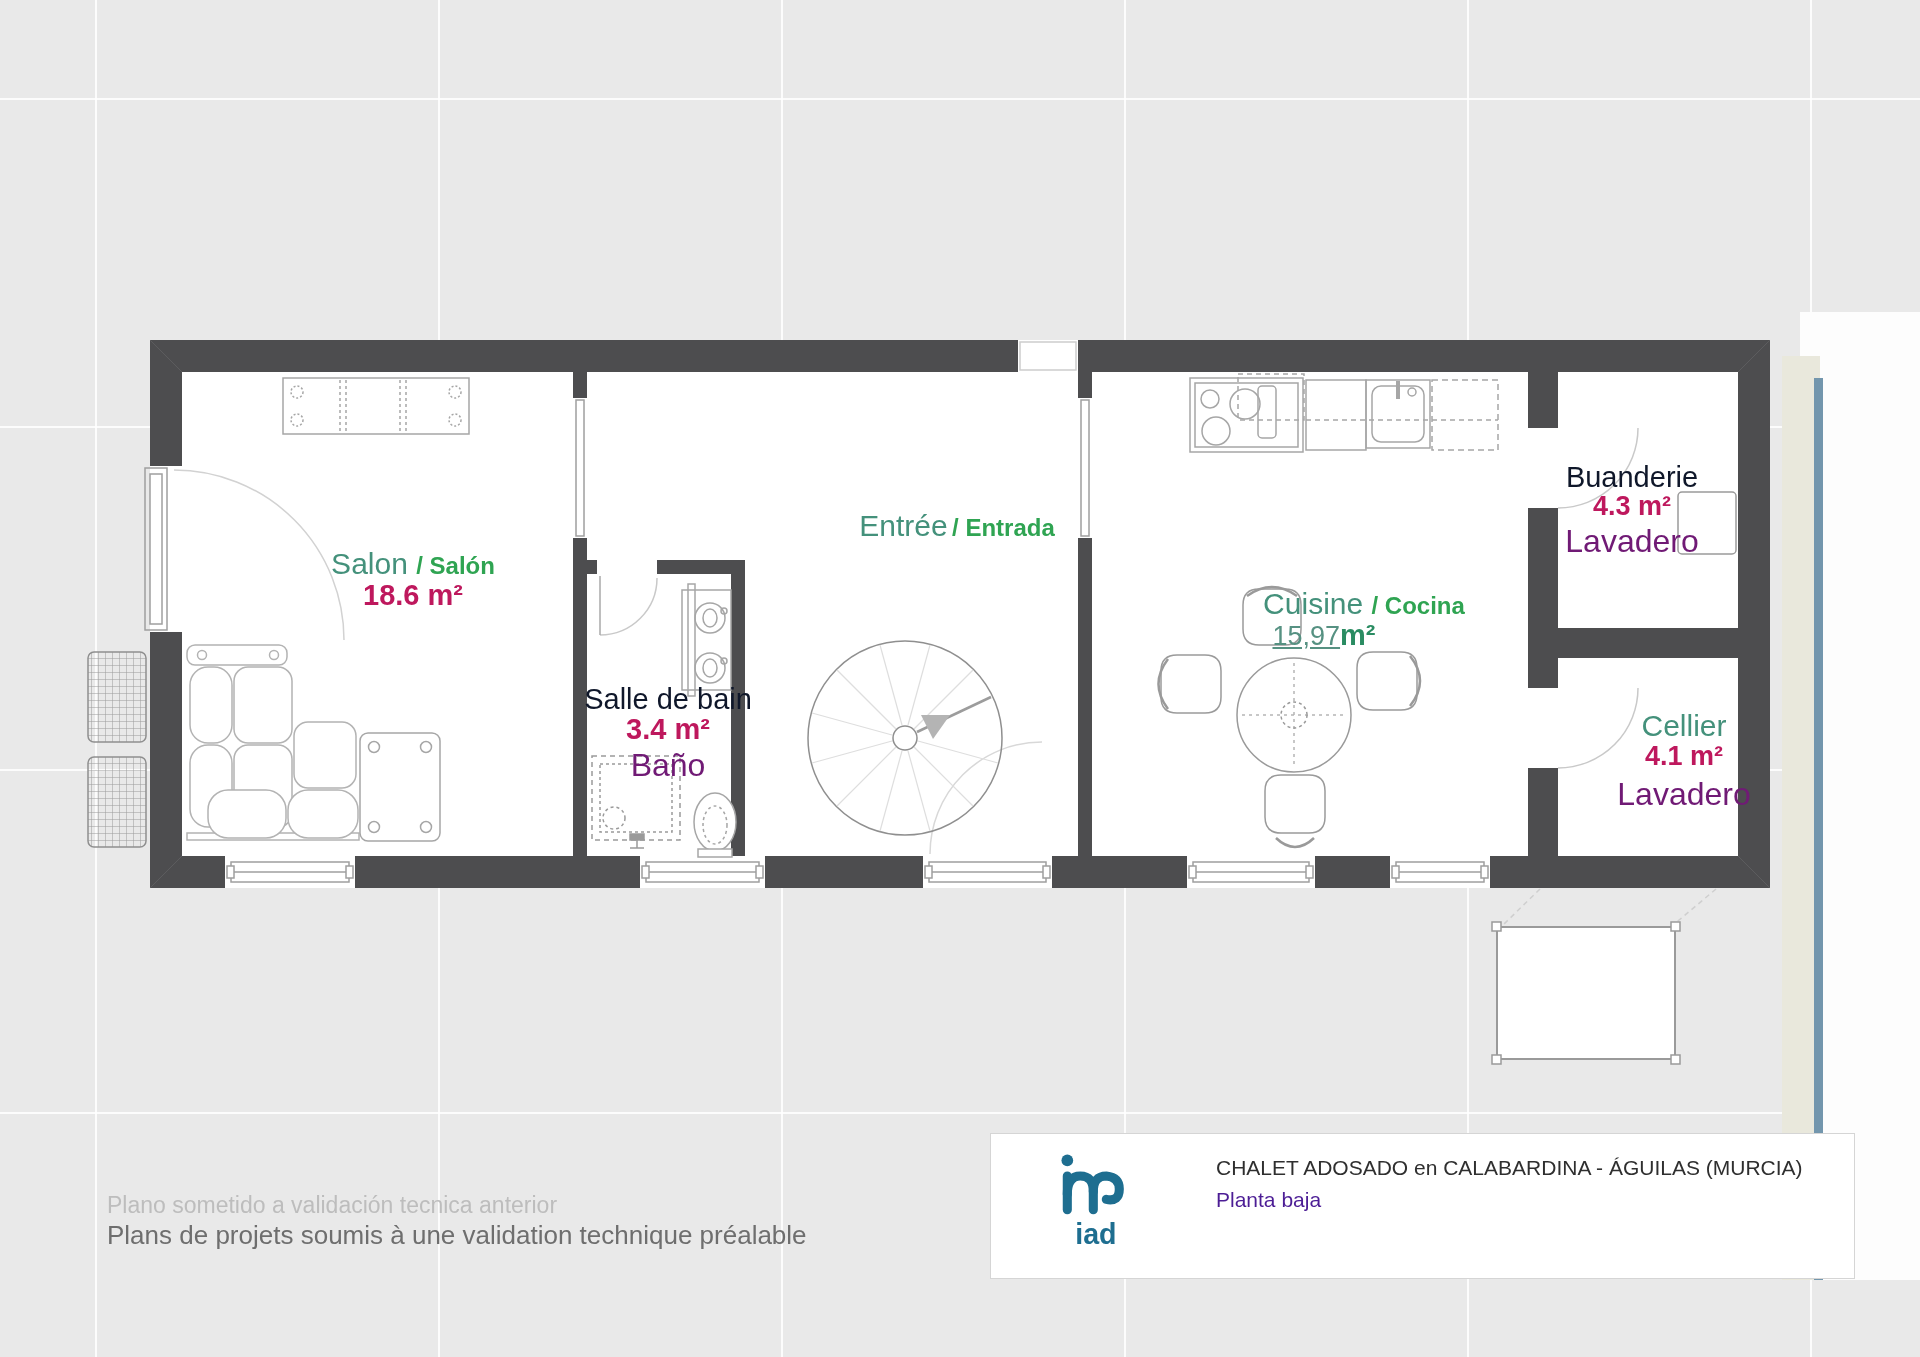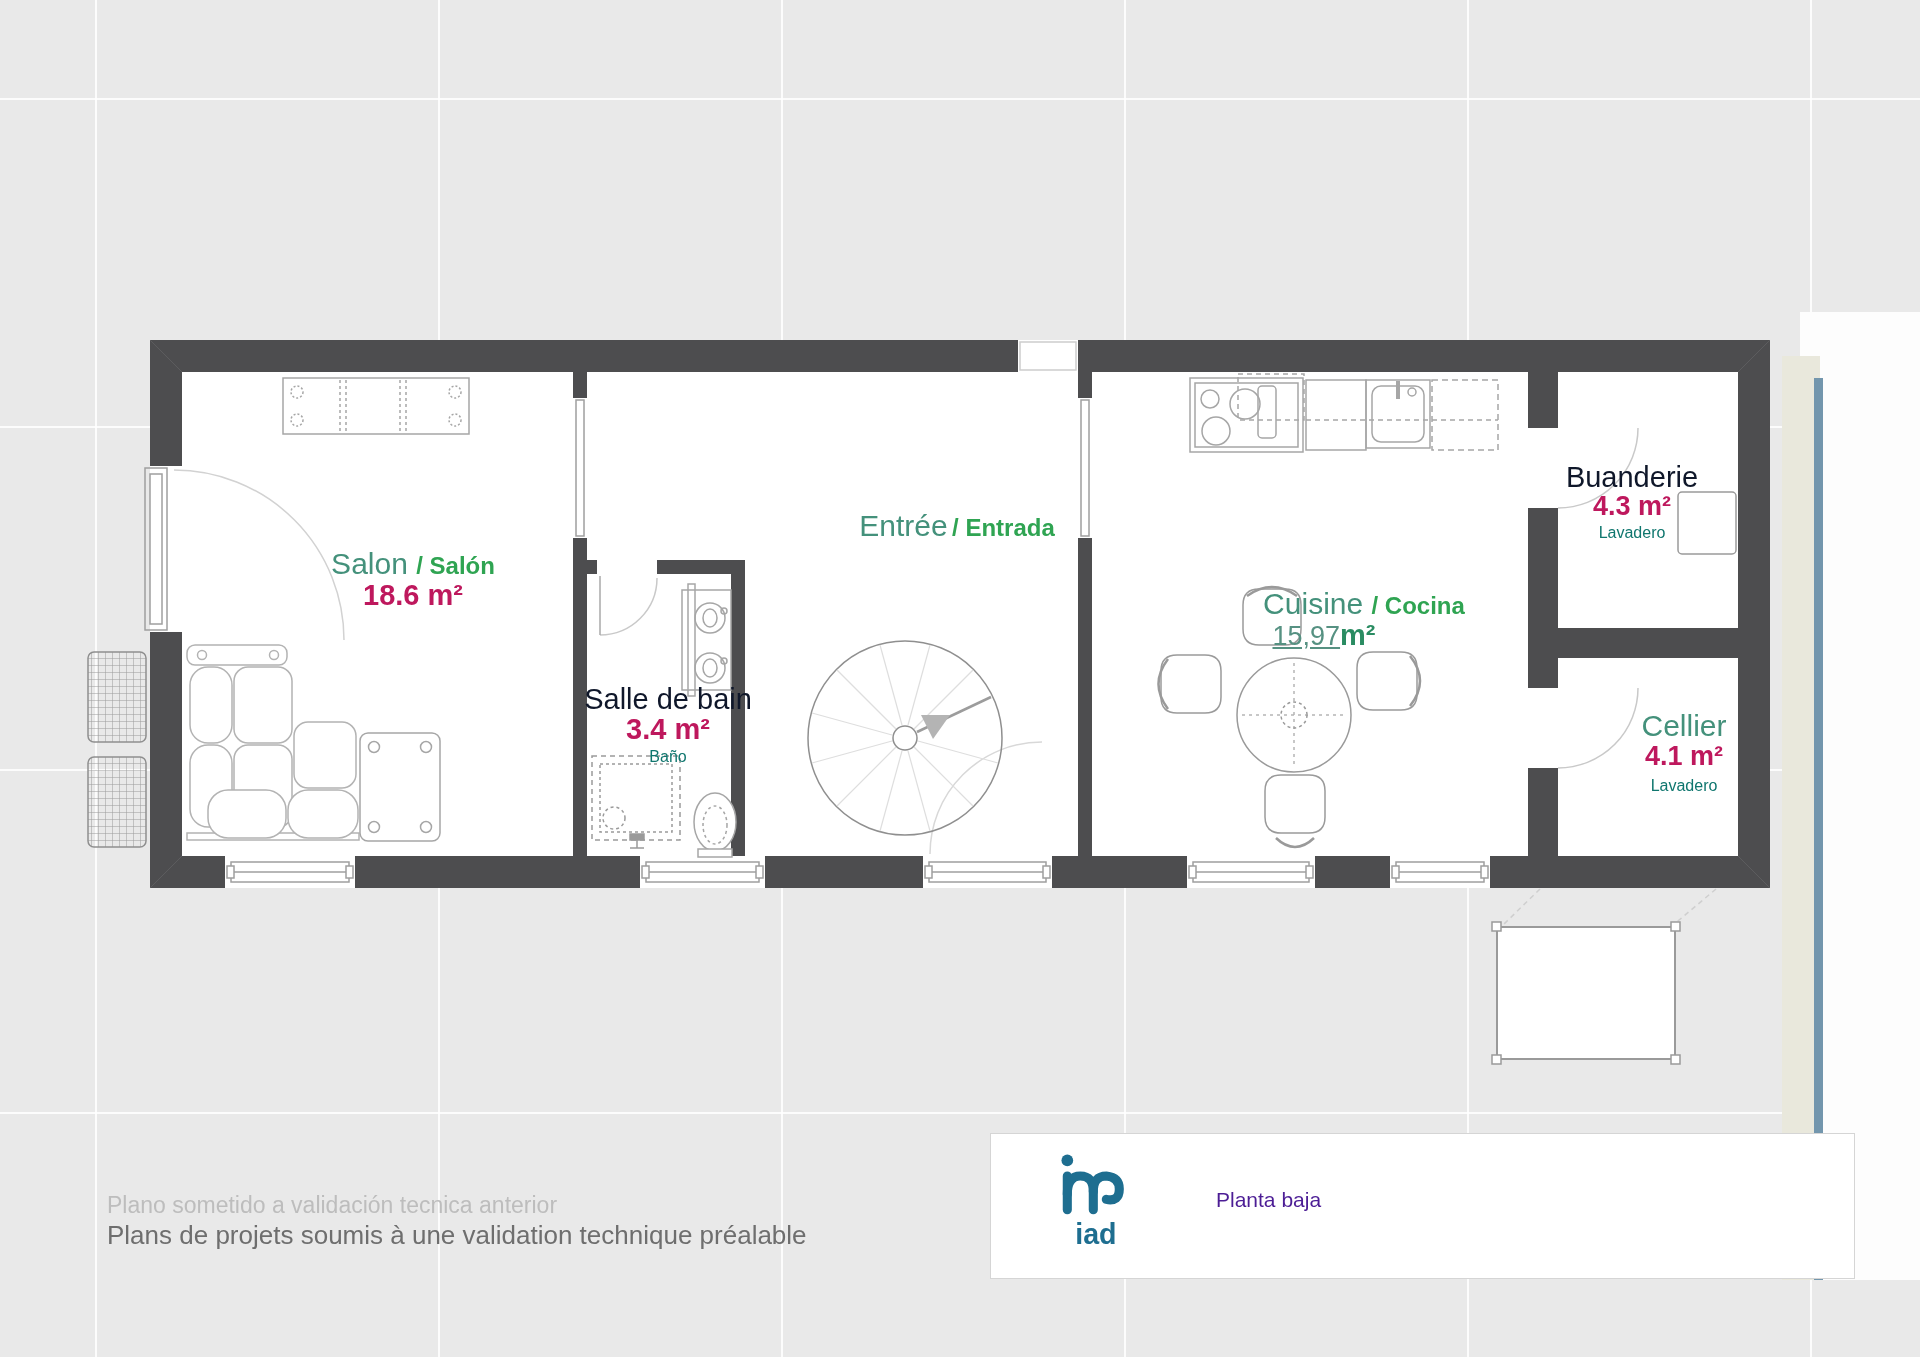--- a/index.html
+++ b/index.html
@@ -18,21 +18,21 @@
   .plan-frame{left:150px;top:340px;width:1620px;height:548px;background:#4d4d4f;z-index:2;}
   .plan-interior{left:32px;top:32px;width:1556px;height:484px;background:#ffffff;}
   .wall{position:absolute;background:#4d4d4f;}
   .patch{position:absolute;background:#ffffff;}
   svg.overlay{position:absolute;left:0;top:0;width:1920px;height:1357px;z-index:5;pointer-events:none;}
   
   .label{position:absolute;z-index:6;text-align:center;line-height:1.05;transform:translateX(-50%);}
   .rn{color:#44917b;font-size:30px;}
   .rn-sm{color:#0f172a;font-size:29px;}
   .alt{color:#2fa452;font-size:24px;font-weight:600;}
-  .alt-solo{color:#0f766e;font-size:16px;font-weight:400;display:block;margin-top:4px;}
+  .alt-solo{color:#701a75;font-size:32px;font-weight:400;display:block;margin-top:4px;}
   .area{color:#be185d;font-size:29px;font-weight:700;display:block;}
   .area-light{color:#569182;font-size:27px;font-weight:400;text-decoration:underline;}
   .area-bold{color:#2a8c62;font-size:29px;font-weight:700;}
   .nowrap{white-space:nowrap;}
   
   .title-block{left:990px;top:1133px;width:863px;height:144px;background:#ffffff;
     border:1px solid #d5d5d5;z-index:7;}
   .tb-title{position:absolute;left:225px;top:22px;font-size:21px;color:#2f2f2f;}
   .tb-subtitle{position:absolute;left:225px;top:54px;font-size:21px;color:#4c1d95;}
   .tb-logo{position:absolute;left:62px;top:16px;}
@@ -318,17 +318,18 @@
     <svg width="78" height="104" viewBox="0 0 60 80">
       <g fill="none" stroke="#1e6e90" stroke-width="7" stroke-linecap="round">
         <circle cx="11" cy="8" r="4.5" fill="#1e6e90" stroke="none"></circle>
         <path d="M11 20 V46"></path>
         <path d="M11 34 Q11 20 21 20 Q31 20 31 32 V46"></path>
         <path d="M31 32 Q31 20 41 20 Q51 21 51 30 Q51 40 41 38"></path>
       </g>
       <text x="33" y="72" text-anchor="middle" font-family="Liberation Sans, sans-serif" font-weight="bold" font-size="22" fill="#1e6e90">iad</text>
     </svg>
   </div>
+  <div class="tb-title">CHALET ADOSADO en CALABARDINA - ÁGUILAS (MURCIA)</div>
   <div class="tb-subtitle">Planta baja</div>
 </div>
 
 <div class="abs footer-1">Plano sometido a validación tecnica anterior</div>
 <div class="abs footer-2">Plans de projets soumis à une validation technique préalable</div>
 
 </body></html>

